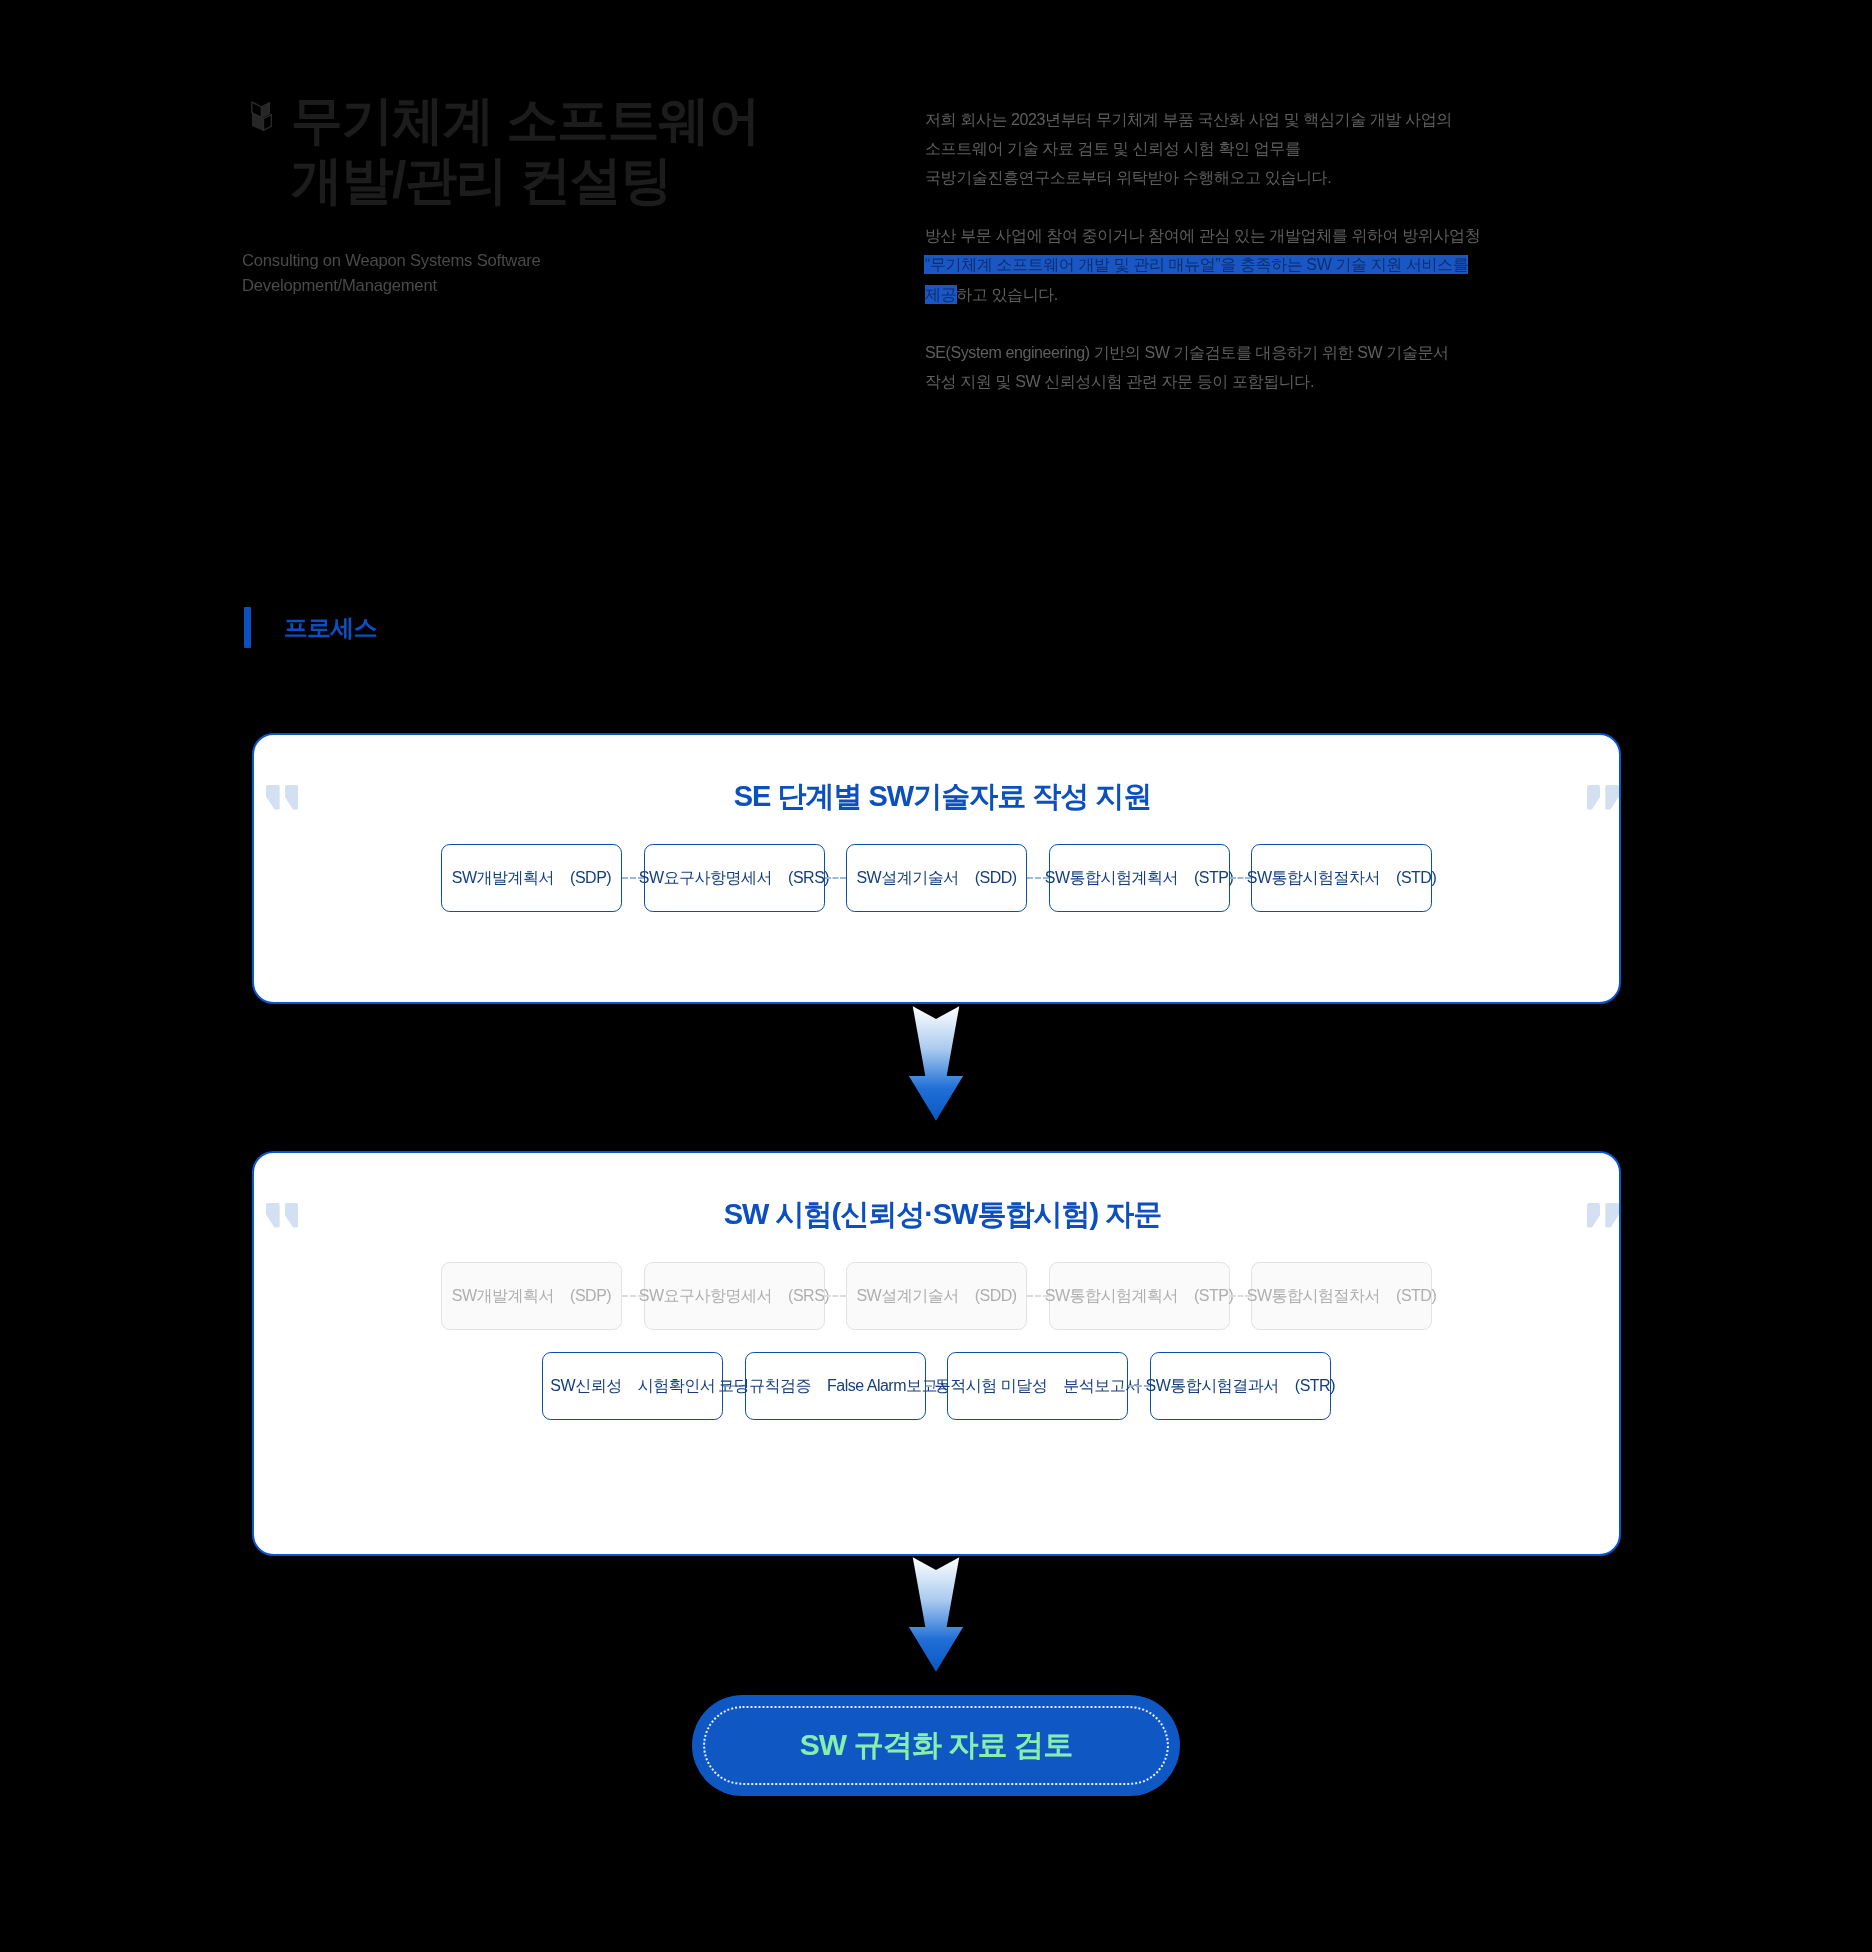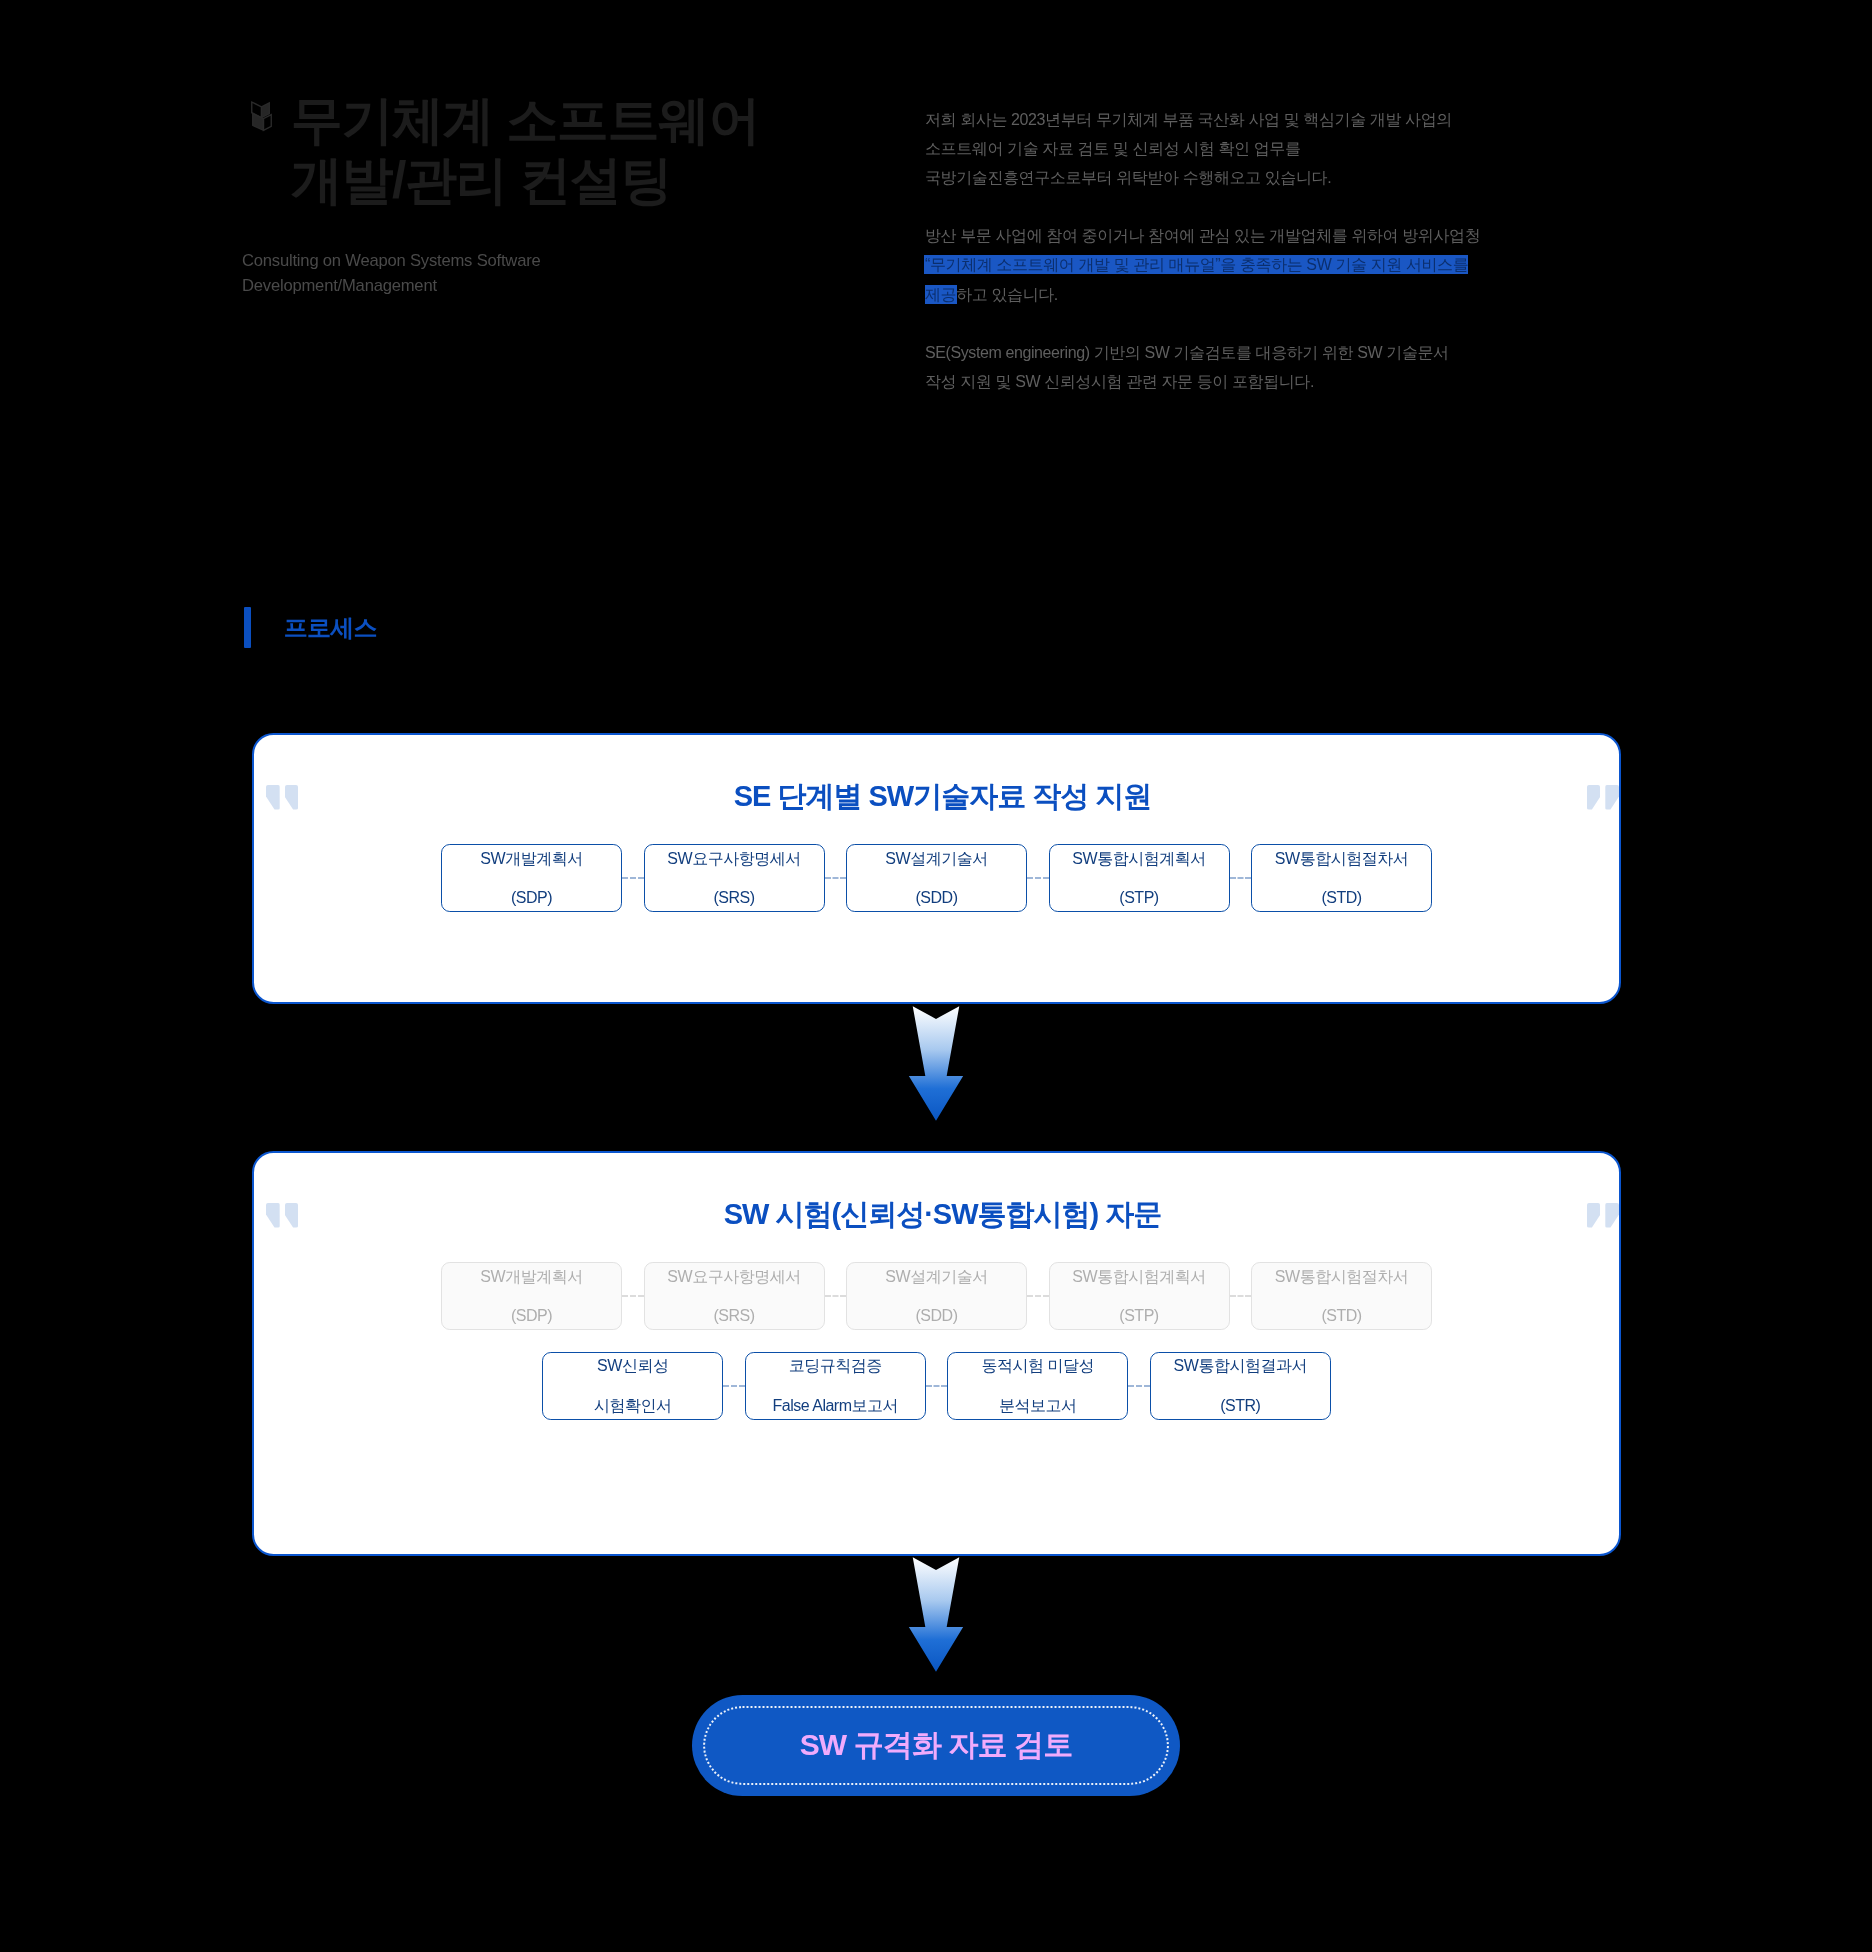--- a/index.html
+++ b/index.html
@@ -168,21 +168,21 @@
   }
   .flow-row.tight { margin-top: 21.5px; }
 
   .node {
     width: 181px;
     height: 68px;
     border-radius: 8.8px;
     border: 1.6px solid #0b4fa8;
     background: #ffffff;
     display: flex;
-    flex-direction: column;
+    flex-direction: row;
     align-items: center;
     justify-content: center;
     flex: none;
     gap: 16px;
   }
 
   .node span {
     font-size: 16px;
     line-height: 1.45;
     font-weight: 400;
@@ -233,21 +233,21 @@
     left: 10.7px; top: 10.7px; right: 10.7px; bottom: 10.7px;
     border: 2px dotted rgba(255,255,255,0.92);
     border-radius: 41px;
     pointer-events: none;
   }
   .cta-label {
     position: relative;
     font-size: 30px;
     font-weight: 700;
     letter-spacing: -0.9px;
-    color: #f0abfc;
+    color: #86efac;
   }
 </style>
 </head>
 <body>
 
 <div class="page">
 
   <div class="hero">
 
     <div class="hero-left">

